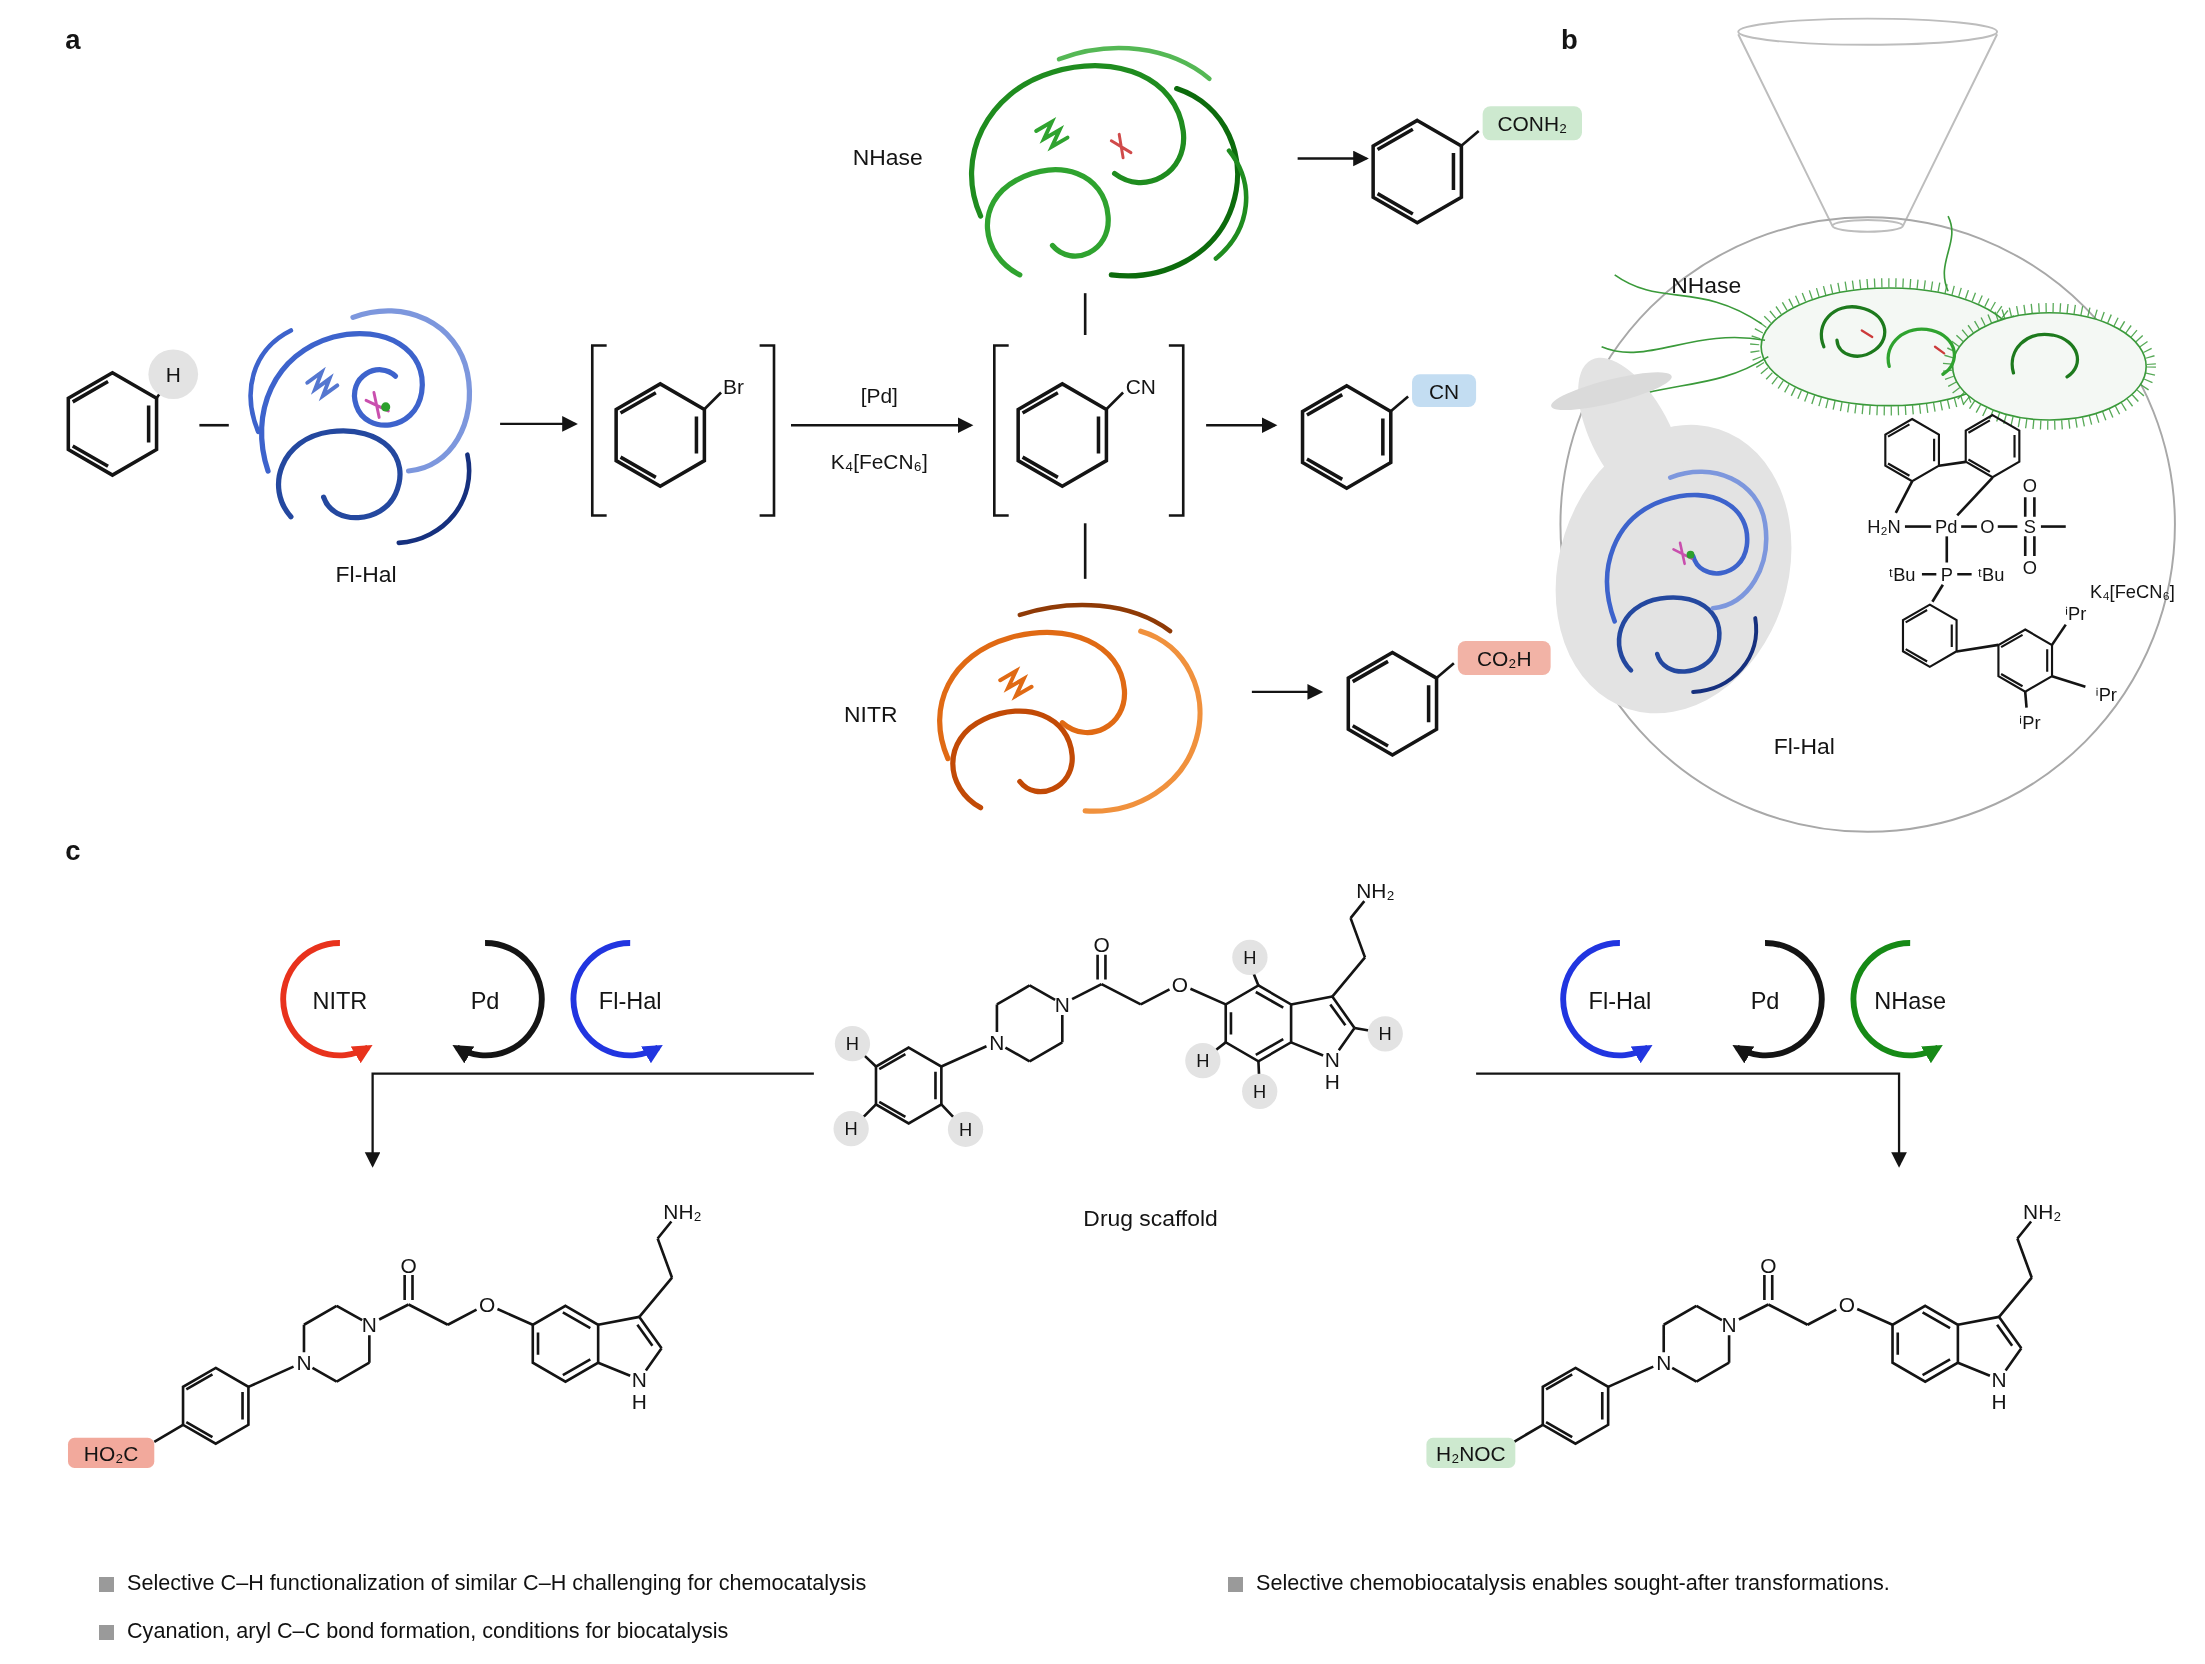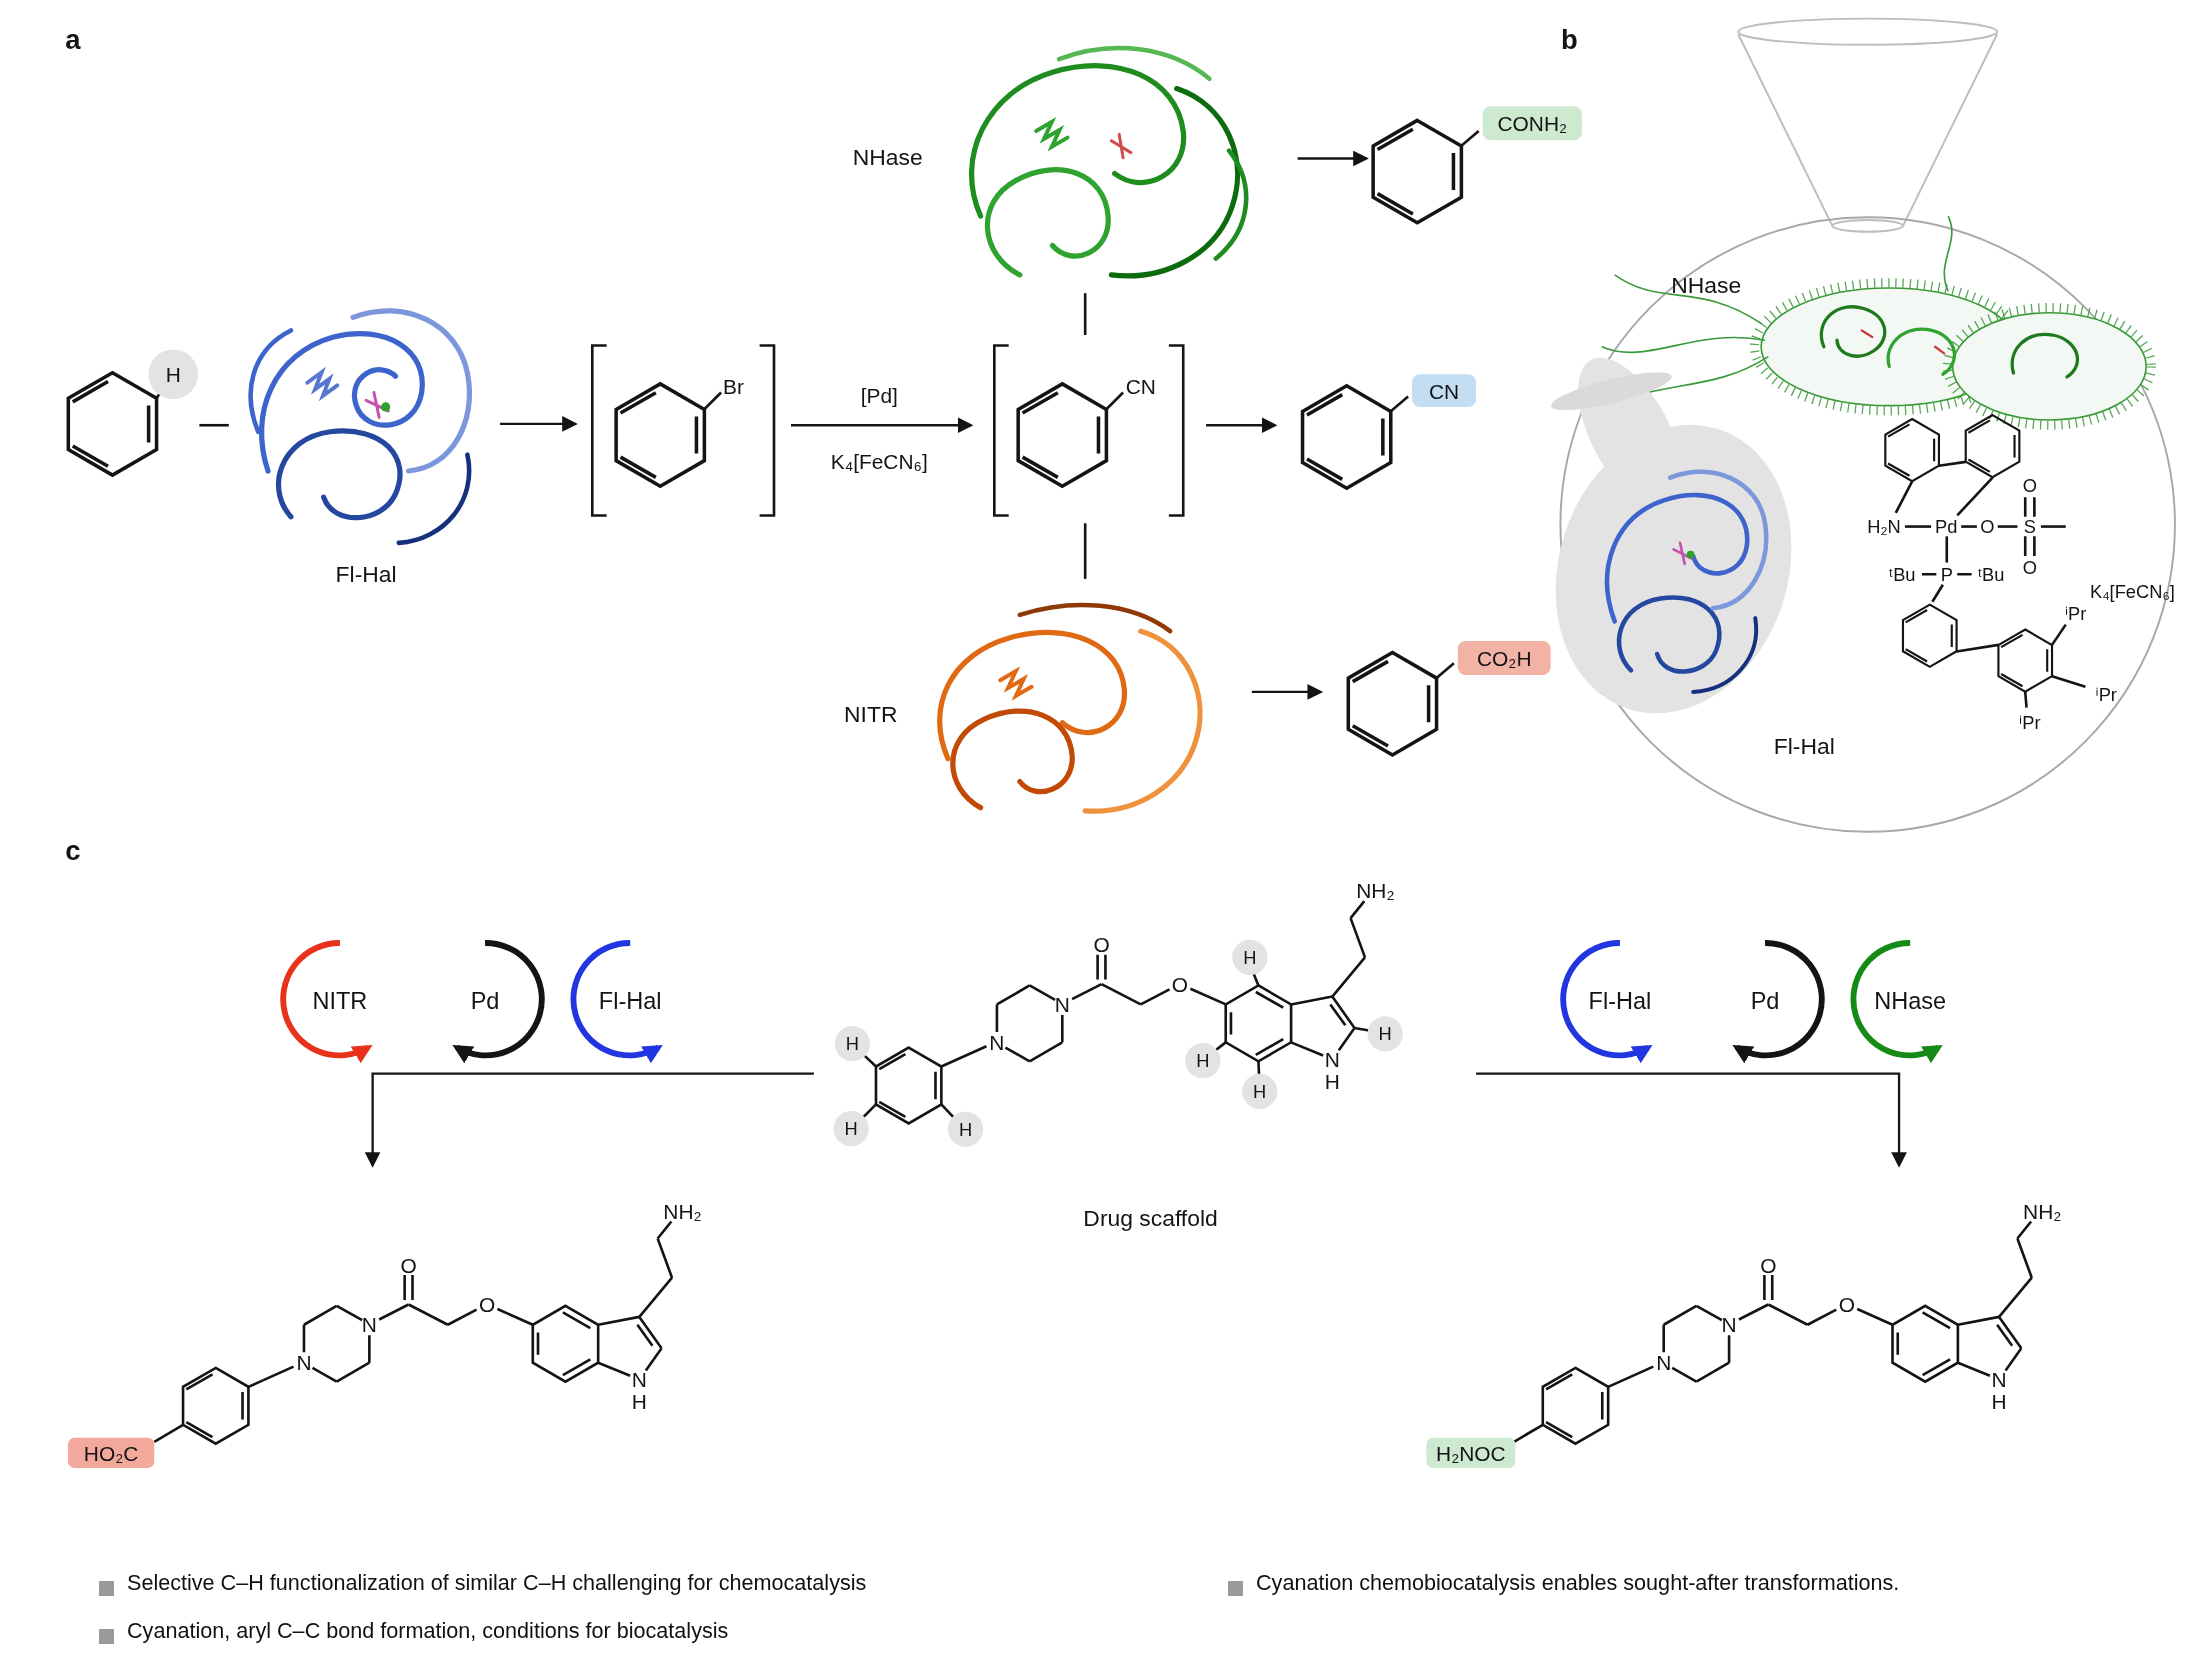--- a/index.html
+++ b/index.html
@@ -13,21 +13,21 @@
   .atom-start { font-size:32px; text-anchor:start; dominant-baseline:central; }
   .atom-sm { font-size:28px; text-anchor:middle; dominant-baseline:central; }
   .lbl { font-size:35px; text-anchor:middle; dominant-baseline:central; }
   .rx-lbl { font-size:32px; text-anchor:middle; dominant-baseline:central; }
   .box-lbl { font-size:32px; text-anchor:middle; dominant-baseline:central; }
   .cycle-lbl { font-size:36px; text-anchor:middle; dominant-baseline:central; }
   .bond { fill:none; stroke:#141414; stroke-width:4; }
   .thin { fill:none; stroke:#141414; stroke-width:3.5; }
   .bullets { position:absolute; top:1570px; left:0; width:100%; }
   .bullet-col { position:absolute; top:0; }
-  .bullet { display:flex; align-items:flex-end; gap:13px; font-size:21.6px; margin-bottom:22px; white-space:nowrap; }
+  .bullet { display:flex; align-items:center; gap:13px; font-size:21.6px; margin-bottom:22px; white-space:nowrap; }
   .sq { width:15px; height:15px; background:#9a9a9a; flex:0 0 auto; margin-top:3.9px; }
 </style>
 </head>
 <body>
 
 <div id="fig">
 <svg width="2205" height="1665" viewBox="0 0 3373 2546">
   <defs>
     <symbol id="benzene" overflow="visible">
       <path d="M0,-58 L50,-29 L50,29 L0,58 L-50,29 L-50,-29 Z" fill="none" stroke="#141414" stroke-width="4"></path>
@@ -325,18 +325,18 @@
       <span>Selective C–H functionalization of similar C–H challenging for chemocatalysis</span>
     </div>
     <div class="bullet">
       <span class="sq"></span>
       <span>Cyanation, aryl C–C bond formation, conditions for biocatalysis</span>
     </div>
   </div>
   <div class="bullet-col" style="left:1228px;">
     <div class="bullet">
       <span class="sq"></span>
-      <span>Cyanation chemobiocatalysis enables sought-after transformations.</span>
+      <span>Selective chemobiocatalysis enables sought-after transformations.</span>
     </div>
   </div>
 </div>
 </div>
 
 
 </body></html>

